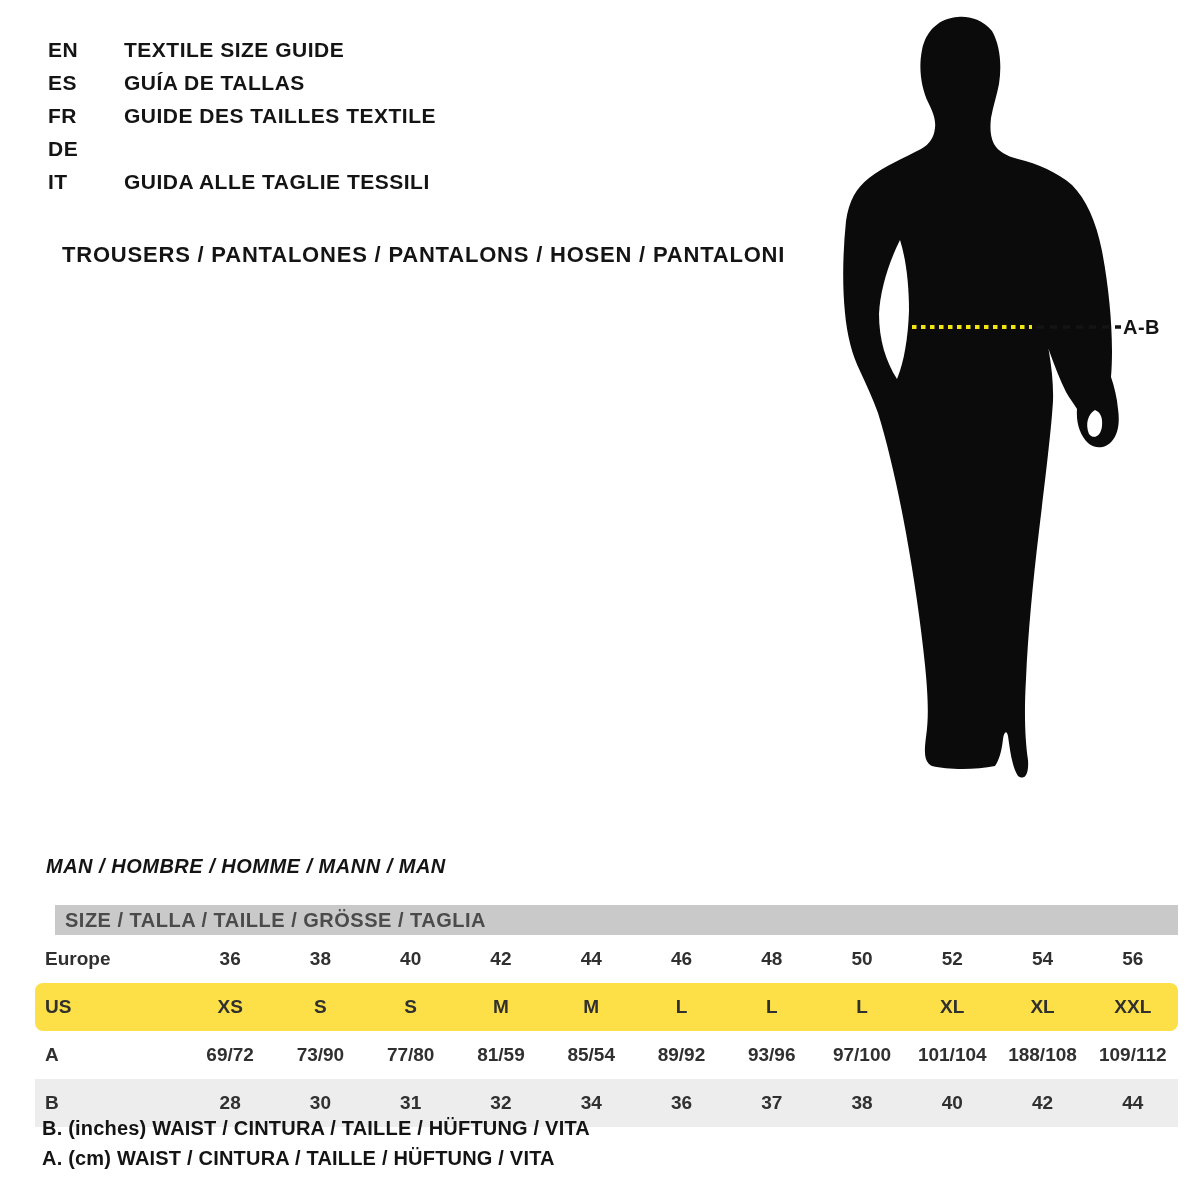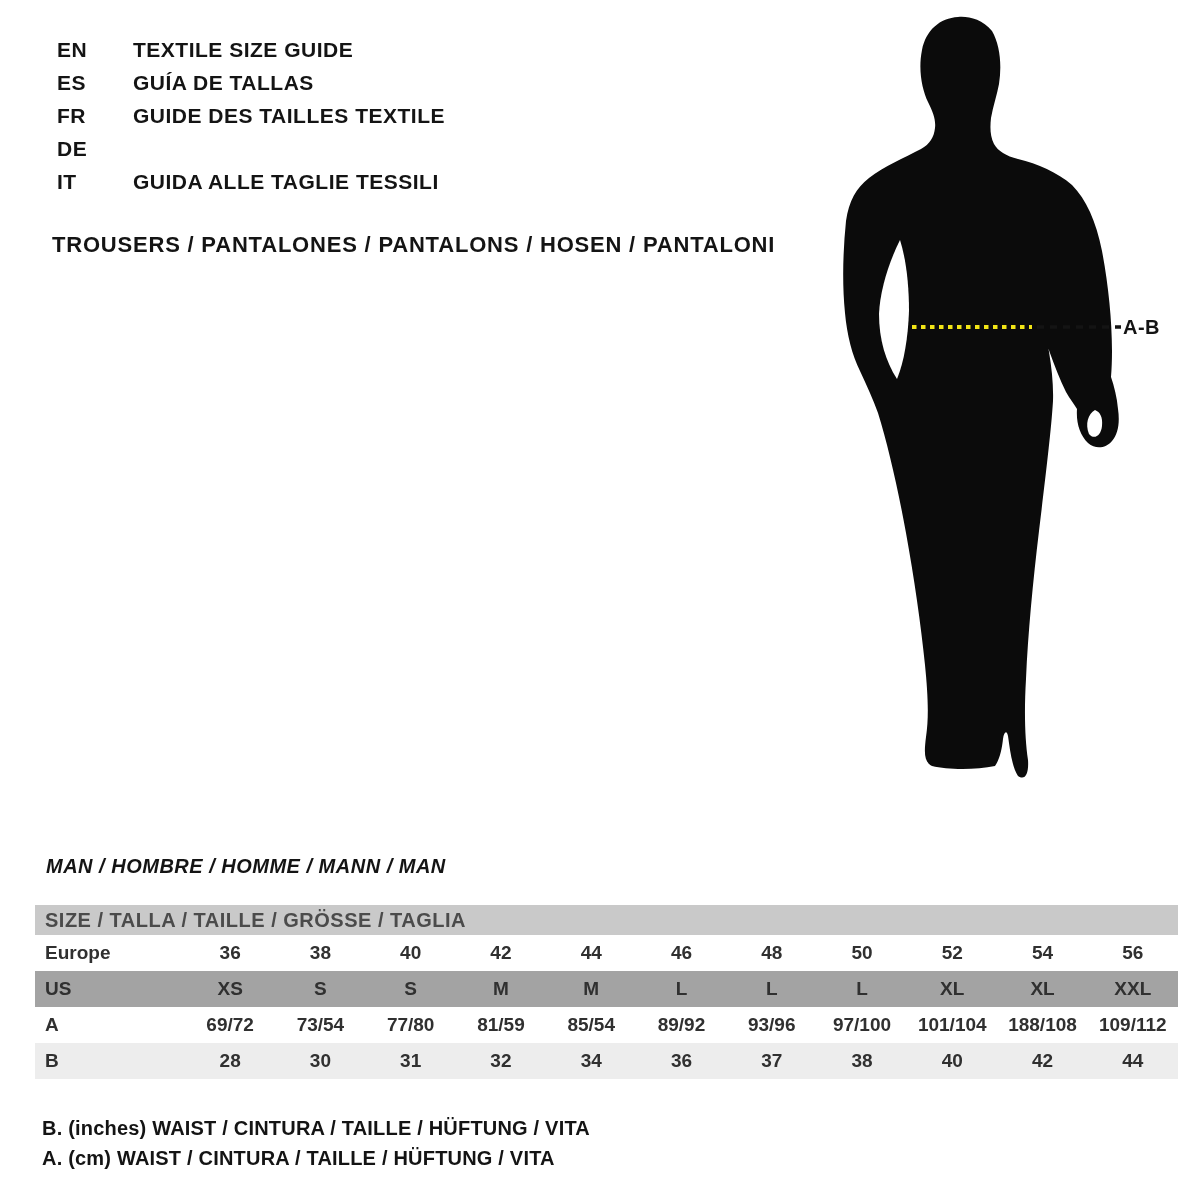--- a/index.html
+++ b/index.html
@@ -2,47 +2,47 @@
 <html><head>
 <meta charset="utf-8">
 <style>
   html,body { margin:0; padding:0; background:#ffffff; }
   .canvas {
     position:relative; width:1200px; height:1200px; background:#ffffff;
     font-family:"Liberation Sans","DejaVu Sans",sans-serif; color:#141414; overflow:hidden;
   }
 
   
-  .lang-block { position:absolute; left:57px; top:33px; }
+  .lang-block { position:absolute; left:48px; top:33px; }
   .lang-row { display:flex; height:33px; align-items:center; }
   .lang-code { width:76px; font-size:21px; font-weight:700; letter-spacing:0.5px; }
   .lang-title { font-size:21px; font-weight:700; letter-spacing:0.5px; white-space:nowrap; }
 
   .category-title {
-    position:absolute; left:44px; top:224px; margin:8px;
+    position:absolute; left:44px; top:224px; margin:18px;
     font-size:22px; font-weight:700; letter-spacing:0.8px; white-space:nowrap;
   }
 
   
   .figure-svg { position:absolute; left:835px; top:5px; width:300px; height:776px; }
   .ab-label { position:absolute; left:1123px; top:316px; font-size:20px; font-weight:700; letter-spacing:0.5px; }
 
   .section-heading {
     position:absolute; left:44px; top:853px; margin:2px;
     font-size:20px; font-weight:700; letter-spacing:0.5px; white-space:nowrap;font-style:italic;
   }
 
   
   .size-table { position:absolute; left:35px; top:905px; width:1143px; }
   .t-header {
     height:30px; background:#c9c9c9; color:#4b4b4b;
     font-size:20px; font-weight:700; letter-spacing:0.5px;
-    display:flex; align-items:center; padding-left:10px; box-sizing:border-box;
-  }
-  .t-row { display:flex; height:36px; align-items:center; font-size:19px; font-weight:700; color:#303030; }
+    display:flex; align-items:center; padding-left:10px; box-sizing:border-box;margin-left:20px;
+  }
+  .t-row { display:flex; height:48px; align-items:center; font-size:19px; font-weight:700; color:#303030; }
   .t-row.striped { background:#ededed; }
   .t-label { width:150px; padding-left:10px; box-sizing:border-box; }
   .t-cell { flex:1; text-align:center; }
 
   
   .footnotes { position:absolute; left:42px; top:1113px; }
   .footnote { height:30px; line-height:30px; font-size:20px; font-weight:700; letter-spacing:0.2px; white-space:nowrap; }
 </style>
 </head>
 <body>
@@ -139,38 +139,38 @@
           <div class="t-cell">40</div>
           <div class="t-cell">42</div>
           <div class="t-cell">44</div>
           <div class="t-cell">46</div>
           <div class="t-cell">48</div>
           <div class="t-cell">50</div>
           <div class="t-cell">52</div>
           <div class="t-cell">54</div>
           <div class="t-cell">56</div>
         </div>
-        <div class="t-row striped" style="background: #a3a3a3;">
+        <div class="t-row striped" style="background: #fde047; border-radius: 8px;">
           <div class="t-label">US</div>
           <div class="t-cell">XS</div>
           <div class="t-cell">S</div>
           <div class="t-cell">S</div>
           <div class="t-cell">M</div>
           <div class="t-cell">M</div>
           <div class="t-cell">L</div>
           <div class="t-cell">L</div>
           <div class="t-cell">L</div>
           <div class="t-cell">XL</div>
           <div class="t-cell">XL</div>
           <div class="t-cell">XXL</div>
         </div>
         <div class="t-row">
           <div class="t-label">A</div>
           <div class="t-cell">69/72</div>
-          <div class="t-cell">73/54</div>
+          <div class="t-cell">73/90</div>
           <div class="t-cell">77/80</div>
           <div class="t-cell">81/59</div>
           <div class="t-cell">85/54</div>
           <div class="t-cell">89/92</div>
           <div class="t-cell">93/96</div>
           <div class="t-cell">97/100</div>
           <div class="t-cell">101/104</div>
           <div class="t-cell">188/108</div>
           <div class="t-cell">109/112</div>
         </div>

